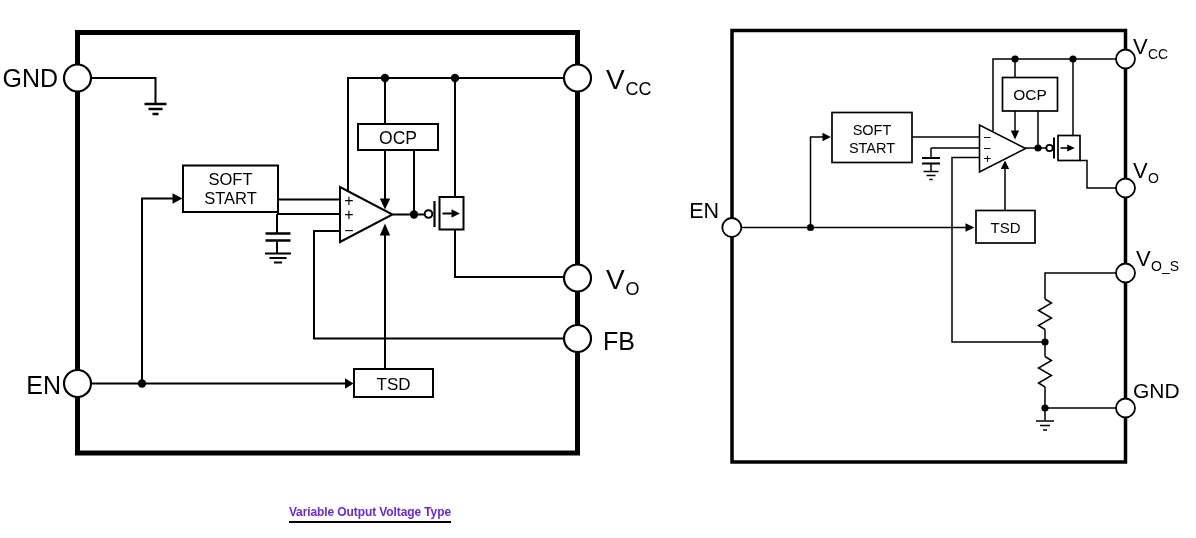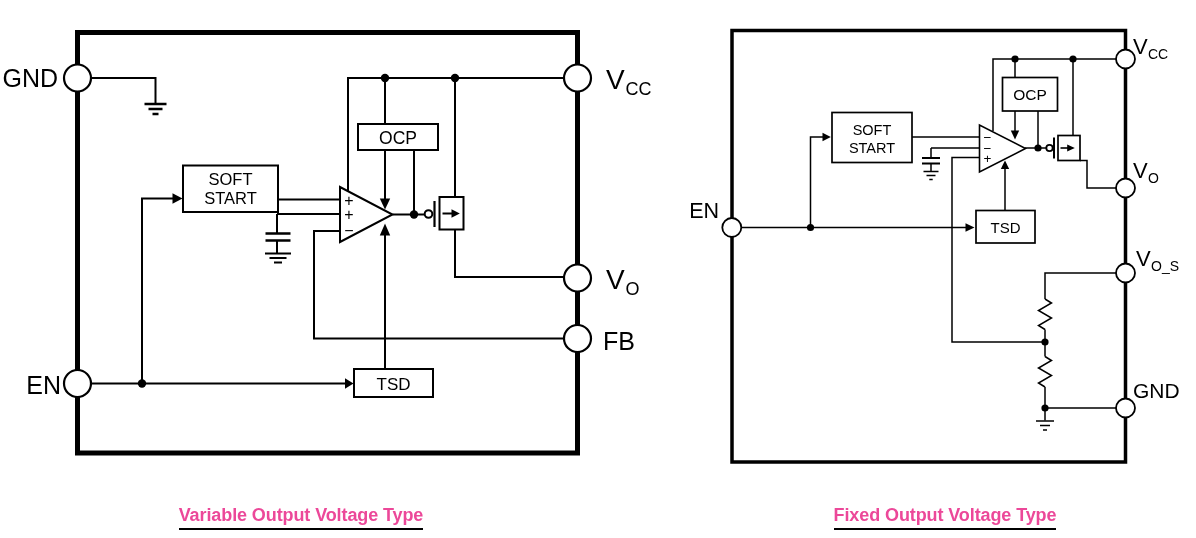--- a/index.html
+++ b/index.html
@@ -5,23 +5,23 @@
   html,body { margin:0; padding:0; background:#ffffff; }
   .figure {
     position:relative; width:1196px; height:538px; background:#ffffff;
     font-family:"Liberation Sans", sans-serif; overflow:hidden;
   }
   svg text {
     font-family:"Liberation Sans", sans-serif;
     fill:#000000;
   }
   .caption {
-    position:absolute; top:505px; width:300px; text-align:center;
+    position:absolute; top:505px; width:300px; text-align:right;
     font-family:"Liberation Sans", sans-serif;
-    font-weight:bold; font-size:18px; color:#ec4899; letter-spacing:-0.1px;
+    font-weight:bold; font-size:12px; color:#6d28d9; letter-spacing:-0.1px;
   }
   .caption span {
     display:inline-block; border-bottom:2.5px solid #000; padding-bottom:2px;
   }
   .cap-left  { left:151px; }
   .cap-right { left:795px; }
 </style>
 </head>
 <body>
 
@@ -171,16 +171,13 @@
 
     <text x="987.5" y="141.5" font-size="13.5" text-anchor="middle">−</text>
     <text x="987.5" y="152.5" font-size="13.5" text-anchor="middle">−</text>
     <text x="987.5" y="163" font-size="13.5" text-anchor="middle">+</text>
   </g>
 </svg>
 
 <div class="caption cap-left">
   <span>Variable Output Voltage Type</span>
 </div>
-<div class="caption cap-right">
-  <span>Fixed Output Voltage Type</span>
-</div>
 </div>
 
 </body></html>

